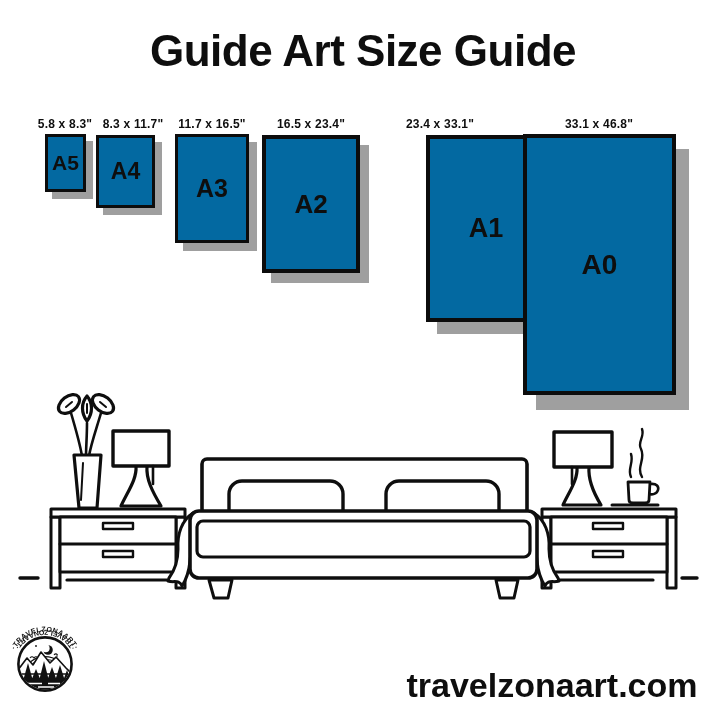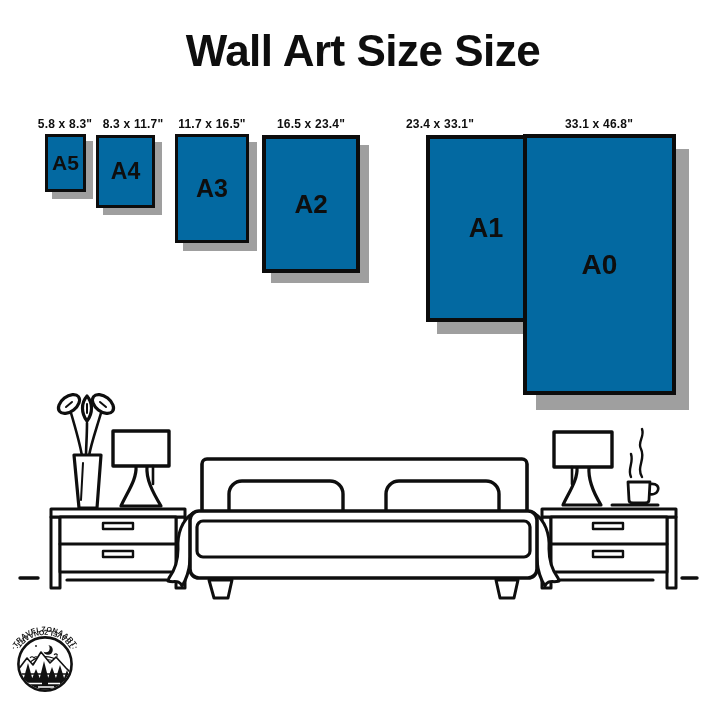--- a/index.html
+++ b/index.html
@@ -20,21 +20,21 @@
   .scene{position:absolute;left:0;top:0;width:720px;height:720px;}
   .logo{position:absolute;left:2px;top:621px;width:86px;height:86px;}
   .website{position:absolute;top:666px;left:552px;transform:translateX(-50%);
            font-size:34px;font-weight:700;letter-spacing:0;white-space:nowrap;}
 </style>
 </head>
 <body>
 
 <div class="page">
 
-  <div class="title">Wall Art Size Size</div>
+  <div class="title">Guide Art Size Guide</div>
 
   <div>
     <div class="size-label" style="left:65px;top:117px">5.8 x 8.3"</div>
     <div class="size-label" style="left:133px;top:117px">8.3 x 11.7"</div>
     <div class="size-label" style="left:212px;top:117px">11.7 x 16.5"</div>
     <div class="size-label" style="left:311px;top:117px">16.5 x 23.4"</div>
     <div class="size-label" style="left:440px;top:117px">23.4 x 33.1"</div>
     <div class="size-label" style="left:599px;top:117px">33.1 x 46.8"</div>
 
     <div class="frame frame-a5">
@@ -170,14 +170,15 @@
         <line x1="36" y1="66" x2="52" y2="66"></line>
         <line x1="56" y1="66" x2="64" y2="66"></line>
       </g>
     </g>
     <g fill="#111" font-family="Liberation Sans, sans-serif" font-size="7" font-weight="bold" letter-spacing="0.5">
       <text><textPath href="#lg-top" startOffset="50%" text-anchor="middle">·TRAVELZONAART·</textPath></text>
       <text><textPath href="#lg-bot" startOffset="50%" text-anchor="middle">·TRAVELZONAART·</textPath></text>
     </g>
   </svg>
 
+  <div class="website">travelzonaart.com</div>
 
 </div>
 
 </body></html>

